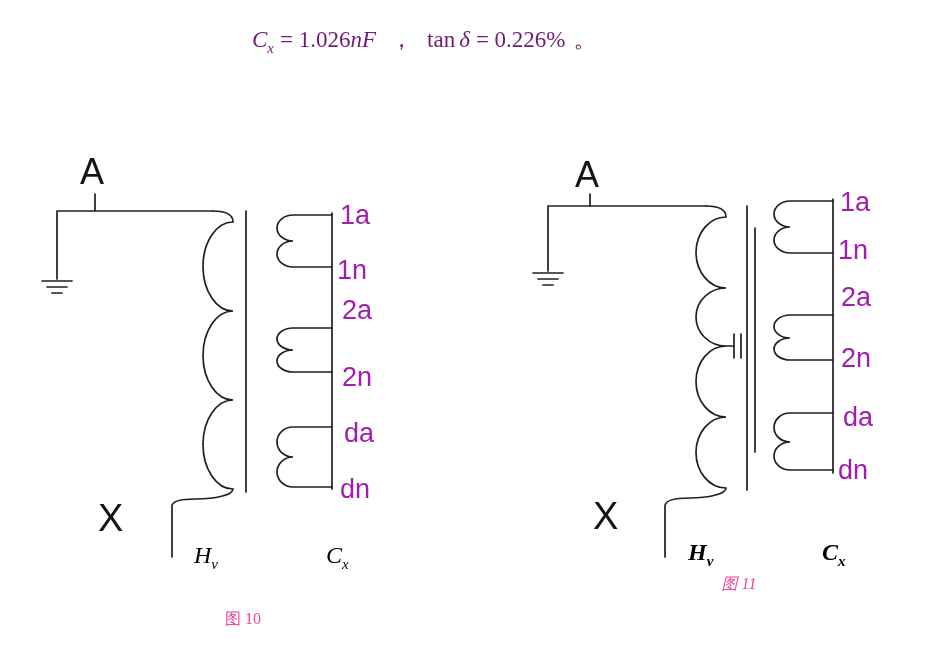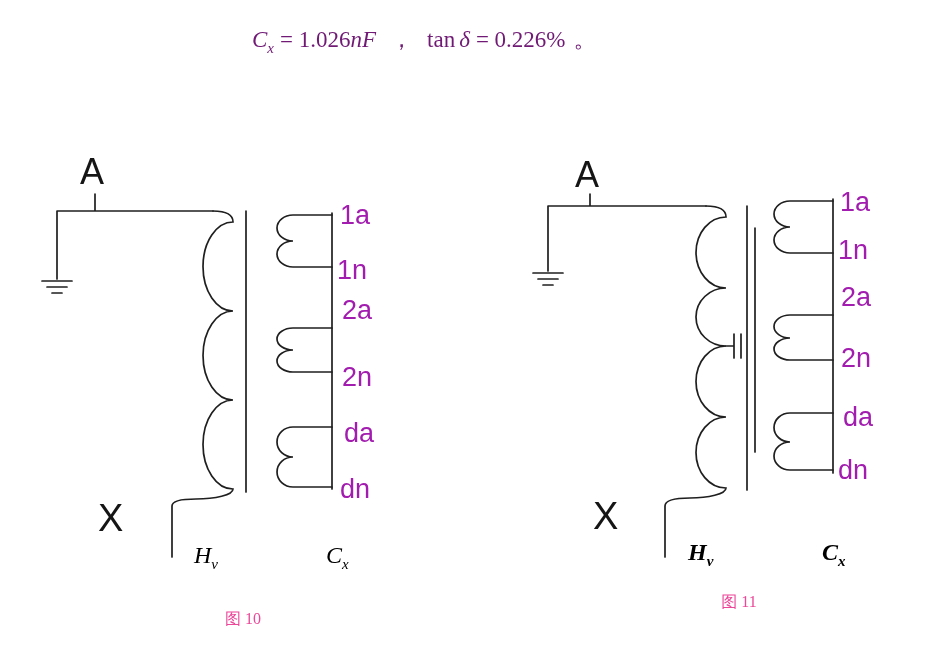--- a/index.html
+++ b/index.html
@@ -121,13 +121,13 @@
 <div class="abs term" style="left:841px; top:343px;">2n</div>
 <div class="abs term" style="left:843px; top:402px;">da</div>
 <div class="abs term" style="left:838px; top:455px;">dn</div>
 
 <div class="abs wlabel bold" style="left:688px; top:535px;">
   <span>H</span><sub>v</sub>
 </div>
 <div class="abs wlabel bold" style="left:822px; top:535px;">
   <span>C</span><sub>x</sub>
 </div>
-<div class="abs caption" style="left:694px; top:592px;">图 11</div>
+<div class="abs caption" style="left:694px; top:574px;font-style:italic;">图 11</div>
 
 </body></html>

